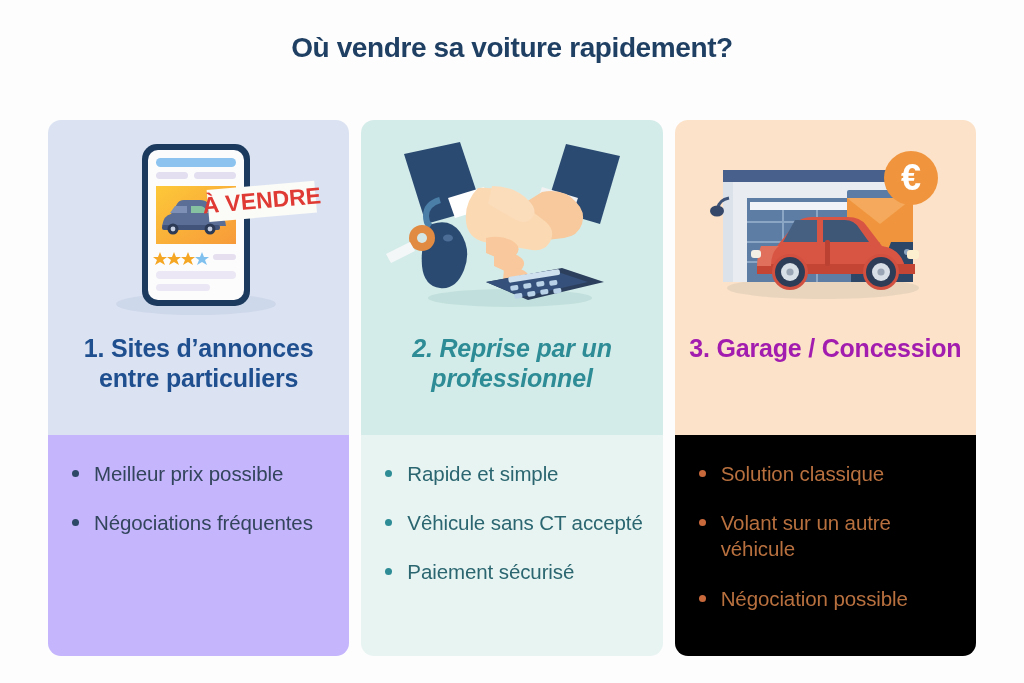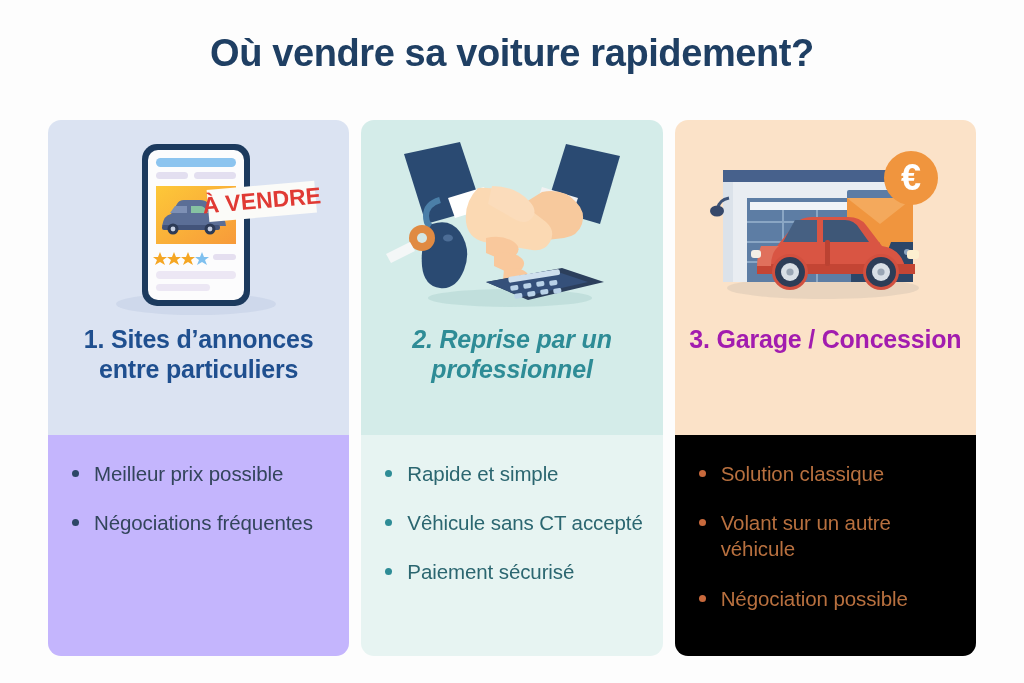--- a/index.html
+++ b/index.html
@@ -9,21 +9,21 @@
     font-family:"Liberation Sans", sans-serif;
     overflow:hidden;
     position:relative;
   }
 
   
   #page-title {
     position:absolute;
     top:32px; left:0; width:1024px;
     text-align:center;
-    font-size:38px;
+    font-size:28px;
     font-weight:bold;
     letter-spacing:-0.4px;
     color:#1f3f63;
   }
 
   
   #cards {
     position:absolute;
     top:120px; left:48px;
     width:928px; height:536px;
@@ -53,20 +53,21 @@
     justify-content:center;
     padding-top:6px;
   }
   .card-title {
     text-align:center;
     font-size:25px;
     font-weight:600;
     line-height:1.18;
     padding:0 10px;
     letter-spacing:-0.2px;
+    margin-top:9px;
   }
   .card-body {
     flex:1;
     padding:26px 12px 0 22px;
   }
   .bullets { list-style:none; }
   .bullets li {
     position:relative;
     padding-left:24px;
     font-size:20.5px;

